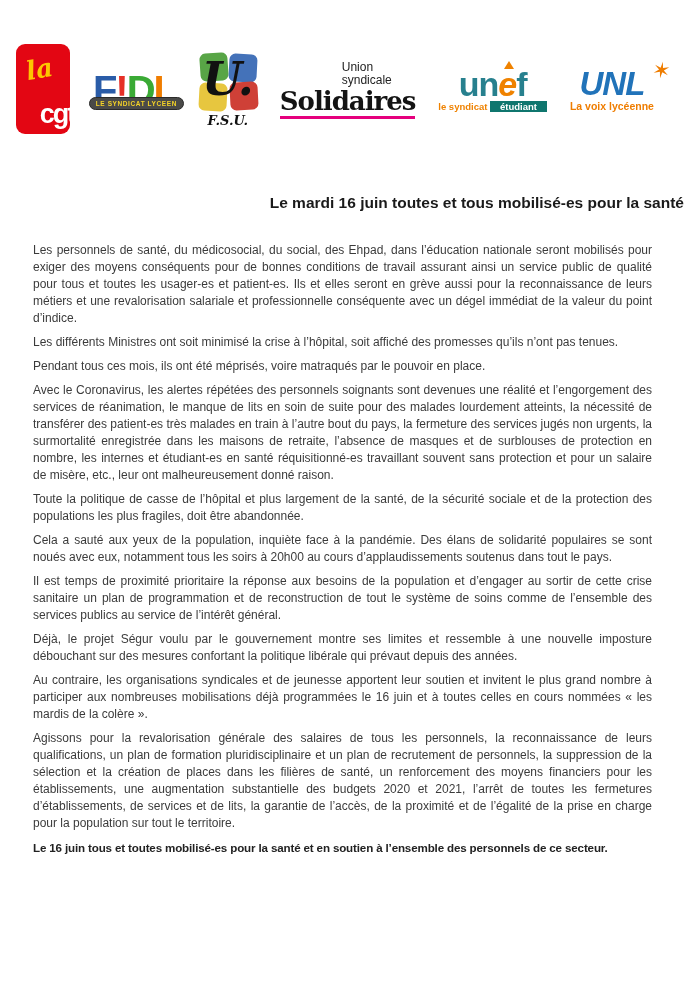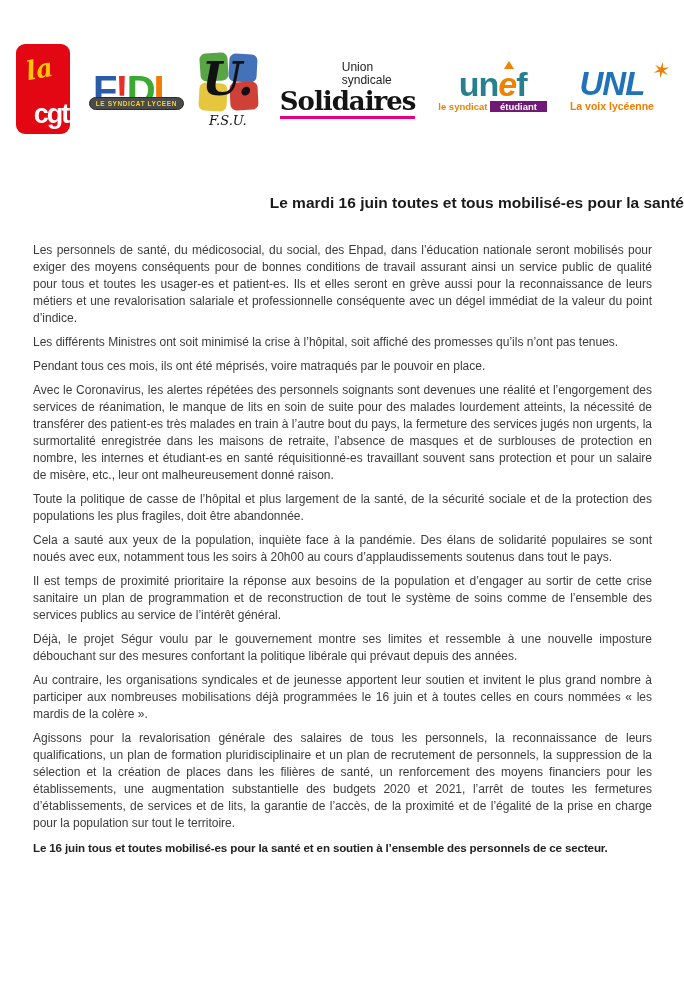--- a/index.html
+++ b/index.html
@@ -19,21 +19,21 @@
   .logo-cgt {
     width:54px; height:90px; background:#e30613; border-radius:9px;
     position:relative; flex:0 0 auto; align-self:flex-start; margin-top:2px;
   }
   .cgt-la {
     position:absolute; top:12px; left:10px;
     font-family:"DejaVu Serif", serif; font-style:italic; font-weight:bold;
     font-size:26px; color:#fdc600; transform:rotate(-10deg); line-height:1;
   }
   .cgt-cgt {
-    position:absolute; bottom:6px; left:10px; width:50px; text-align:center;
+    position:absolute; bottom:6px; left:16px; width:50px; text-align:center;
     font-weight:bold; font-size:27px; color:#ffffff; letter-spacing:-2px; line-height:1;
   }
 
   
   .logo-fidl { position:relative; flex:0 0 auto; }
   .fidl-word { font-weight:800; font-size:40px; line-height:1; letter-spacing:-2px; }
   .fidl-f { color:#2a5ca8; } .fidl-x { color:#e63027; }
   .fidl-d { color:#3aaa35; } .fidl-l { color:#f07d00; }
   .fidl-badge {
     position:absolute; right:-8px; bottom:0; background:#4a4a48; color:#f5d327;
@@ -48,21 +48,21 @@
   .fsu-tl { left:1px;  top:0;   background:#58a546; transform:rotate(-4deg); }
   .fsu-tr { left:30px; top:1px; background:#4472b9; transform:rotate(3deg); }
   .fsu-bl { left:0;  top:30px;  background:#e7c63f; transform:rotate(3deg); }
   .fsu-br { left:31px; top:29px; background:#cf4037; transform:rotate(-3deg); }
   .fsu-u {
     position:absolute; inset:-6px 0 0 0; display:flex; align-items:center; justify-content:center;
     font-family:"DejaVu Serif", serif; font-style:italic; font-weight:bold;
     font-size:46px; color:#111111; line-height:1;
   }
   .fsu-caption {
-    font-family:"DejaVu Serif", serif; font-style:italic; font-weight:normal;
+    font-family:"DejaVu Serif", serif; font-style:italic; font-weight:bold;
     font-size:13px; color:#111111; margin-top:2px;
   }
 
   
   .logo-solidaires { flex:0 0 auto; }
   .sol-top { font-size:12px; color:#222222; line-height:1.15; margin-left:62px; width:42px; }
   .sol-name {
     font-family:"DejaVu Serif", serif; font-weight:bold; font-size:26px;
     color:#141414; letter-spacing:-1px; line-height:1.05;
   }
@@ -74,21 +74,21 @@
   .unef-e {
     color:#ef8200; font-style:italic; position:relative; display:inline-block;
   }
   .unef-e::before {
     content:""; position:absolute; left:6px; top:-7px;
     border-left:5px solid transparent; border-right:5px solid transparent;
     border-bottom:8px solid #ef8200;
   }
   .unef-caption { font-size:9.5px; font-weight:bold; margin-top:1px; white-space:nowrap; }
   .unef-cap1 { color:#ef8200; }
-  .unef-cap2 { color:#ffffff; background:#701a75; padding:0 10px; }
+  .unef-cap2 { color:#ffffff; background:#0f766e; padding:0 10px; }
 
   
   .logo-unl { flex:0 0 auto; text-align:center; position:relative; padding-right:14px; }
   .unl-name {
     font-weight:800; font-style:italic; font-size:33px; line-height:0.95;
     color:#2173b9; letter-spacing:-1px;
   }
   .unl-star {
     position:absolute; top:-8px; right:-2px; color:#ef7d00; font-size:22px;
     font-style:normal; transform:rotate(10deg); line-height:1;

